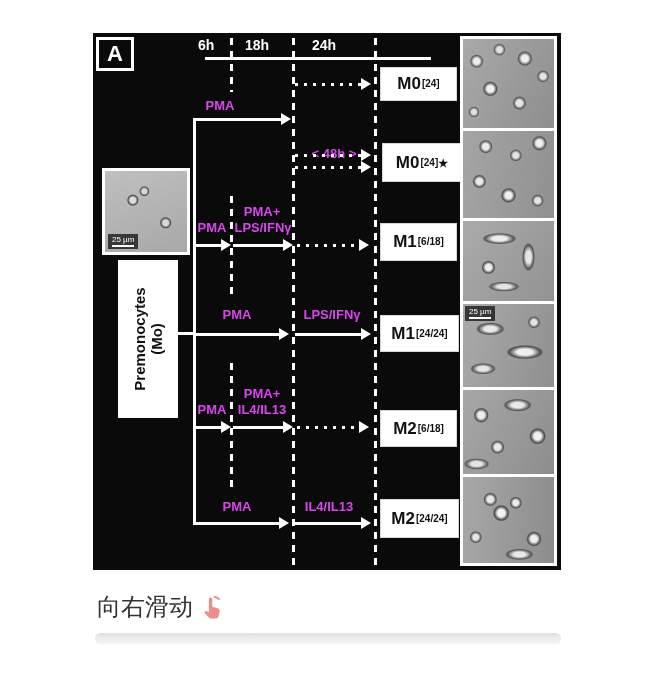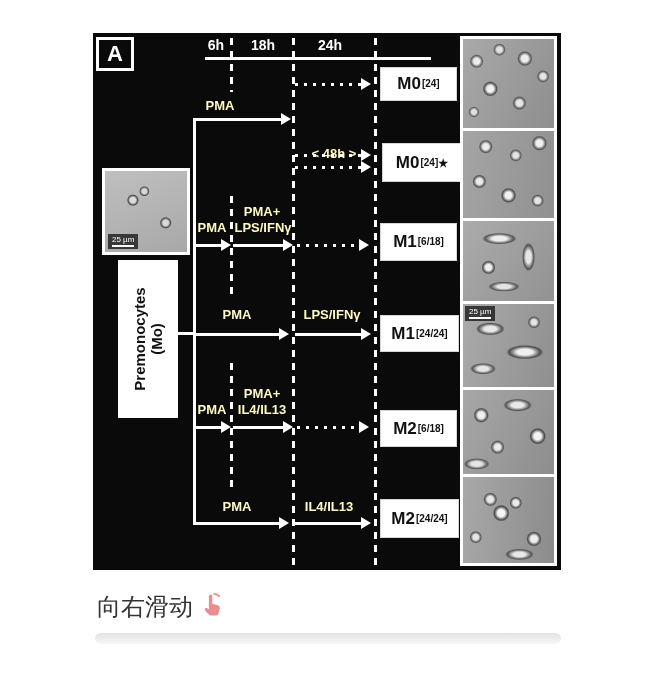--- a/index.html
+++ b/index.html
@@ -6,37 +6,37 @@
   .canvas{position:relative;width:650px;height:678px;background:#ffffff;overflow:hidden;
           font-family:"Liberation Sans",sans-serif;}
 
   
   .figure{position:absolute;left:93px;top:33px;width:468px;height:537px;background:#0a0a0a;}
 
   .a-box{position:absolute;left:3px;top:4px;width:32px;height:28px;border:3px solid #fff;
          background:#0a0a0a;color:#fff;font-size:22px;font-weight:bold;
          display:flex;align-items:center;justify-content:center;}
 
-  .tick{position:absolute;top:4px;width:36px;text-align:center;color:#fff;
+  .tick{position:absolute;top:4px;width:36px;text-align:left;color:#fff;
         font-size:14px;font-weight:bold;}
   .tick-6h{left:105px;} .tick-18h{left:152px;} .tick-24h{left:219px;}
   .hline{position:absolute;left:112px;top:24px;width:226px;height:3px;background:#fff;}
 
   .vdash{position:absolute;width:3px;
          background:repeating-linear-gradient(180deg,#fff 0 7px,rgba(0,0,0,0) 7px 13px);}
   .vd-a{left:137px;top:5px;height:54px;}
   .vd-b{left:137px;top:163px;height:104px;}
   .vd-c{left:137px;top:330px;height:125px;}
   .vd-1{left:199px;top:5px;height:528px;}
   .vd-2{left:281px;top:5px;height:528px;}
 
   .trunk{position:absolute;left:100px;top:86px;width:3px;height:405px;background:#fff;}
   .connector{position:absolute;left:85px;top:299px;width:16px;height:3px;background:#fff;}
 
-  .lbl{position:absolute;color:#fef9c3;font-size:13px;font-weight:bold;text-align:center;
+  .lbl{position:absolute;color:#d946ef;font-size:13px;font-weight:bold;text-align:center;
        line-height:14px;white-space:nowrap;}
 
   .sline{position:absolute;height:3px;background:#fff;}
   .dline{position:absolute;height:3px;
          background:repeating-linear-gradient(90deg,#fff 0 3px,rgba(0,0,0,0) 3px 9px);}
   .head{position:absolute;width:0;height:0;border-top:6px solid rgba(0,0,0,0);
         border-bottom:6px solid rgba(0,0,0,0);border-left:10px solid #fff;}
 
   .mbox{position:absolute;background:#fff;color:#111;font-weight:bold;font-size:17px;
         display:flex;align-items:center;justify-content:center;border:1px solid #d6d6d6;}
@@ -112,21 +112,21 @@
   .micro-f{background:
     radial-gradient(circle 12px at 42% 42%, #f4f4f4 30%, #474747 58%, rgba(0,0,0,0) 70%),
     radial-gradient(circle 9px at 58% 30%, #ececec 30%, #515151 58%, rgba(0,0,0,0) 70%),
     radial-gradient(circle 10px at 30% 26%, #e9e9e9 30%, #555 58%, rgba(0,0,0,0) 70%),
     radial-gradient(circle 11px at 78% 72%, #efefef 30%, #4d4d4d 58%, rgba(0,0,0,0) 70%),
     radial-gradient(circle 9px at 14% 70%, #e6e6e6 30%, #575757 58%, rgba(0,0,0,0) 70%),
     radial-gradient(ellipse 20px 8px at 62% 90%, #e8e8e8 30%, #545454 60%, rgba(0,0,0,0) 72%),
     linear-gradient(95deg,#a8a8a8,#8c8c8c);}
 
   
-  .caption{position:absolute;left:97px;top:591px;display:flex;align-items:flex-start;gap:6px;}
+  .caption{position:absolute;left:97px;top:591px;display:flex;align-items:center;gap:6px;}
   .caption-text{font-size:24px;color:#333;font-family:"Liberation Sans",sans-serif;}
   .next-card-edge{position:absolute;left:95px;top:633px;width:466px;height:11px;
                   border-radius:7px;background:linear-gradient(180deg,#e2e2e2,#f7f7f7);}
 </style>
 </head>
 <body>
 
 <div class="canvas">
 
   <div class="figure">

